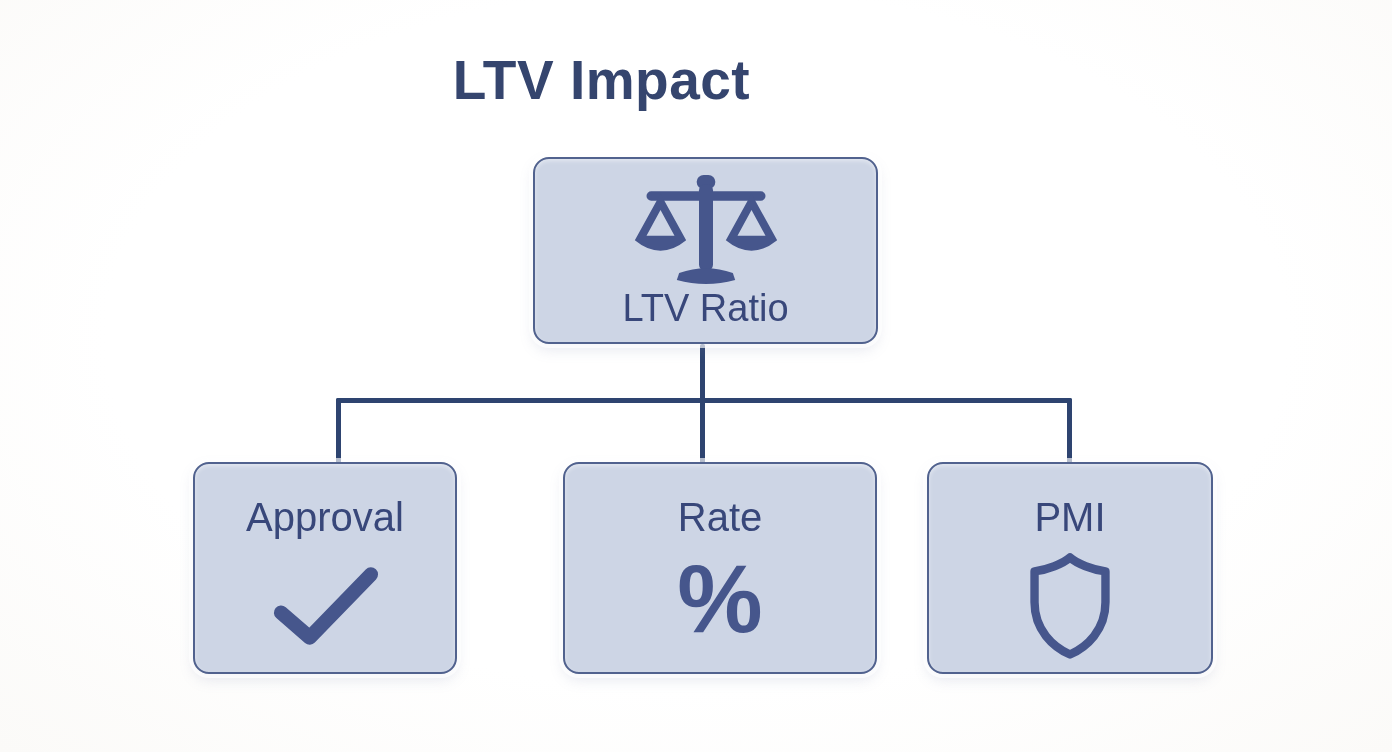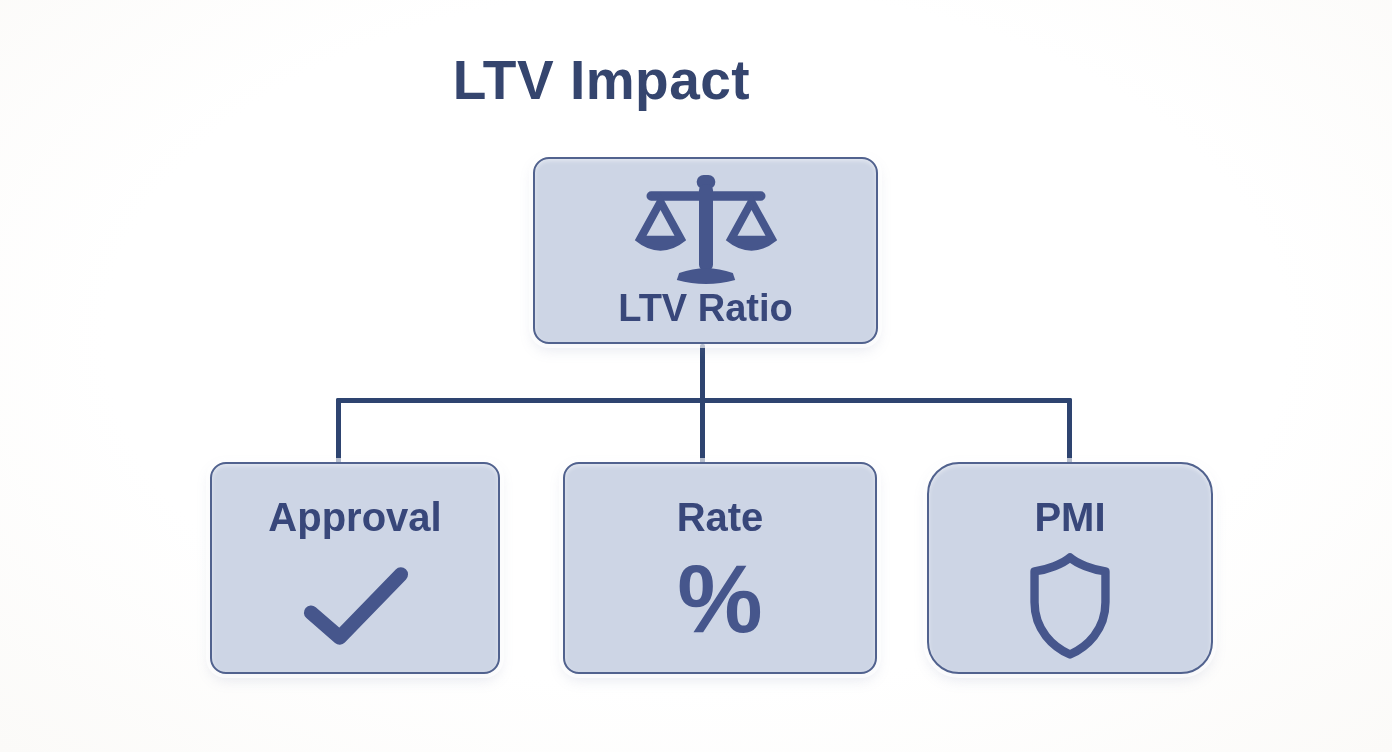--- a/index.html
+++ b/index.html
@@ -50,26 +50,26 @@
     left: 533px; top: 157px;
     width: 345px; height: 187px;
     justify-content: flex-start;
     padding-top: 16px;
   }
   .node-child {
     top: 462px;
     height: 212px;
     padding-top: 30px;
   }
-  .node-approval { left: 193px; width: 290px; margin-left: 17px; }
+  .node-approval { left: 193px; width: 264px; }
   .node-rate     { left: 563px; width: 314px; }
-  .node-pmi      { left: 927px; width: 286px; border-radius: 32px; }
+  .node-pmi      { left: 927px; width: 286px; }
   .node-label {
     font-size: 38px;
-    font-weight: 700;
+    font-weight: 400;
     color: var(--label-text);
     line-height: 1.15;
   }
   .node-child .node-label { font-size: 40px; }
   .icon { color: var(--icon); display: flex; align-items: center; justify-content: center; }
   .icon-slot {
     flex: 1;
     display: flex;
     align-items: center;
     justify-content: center;

